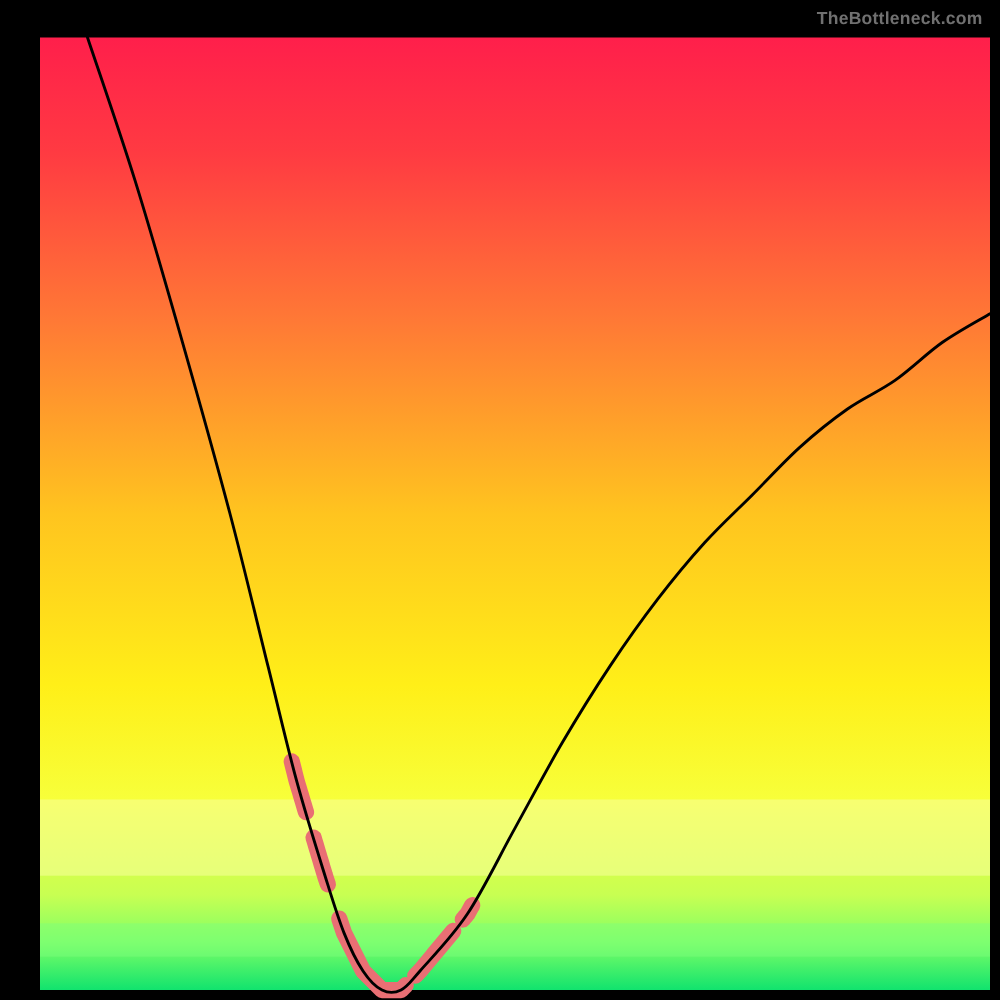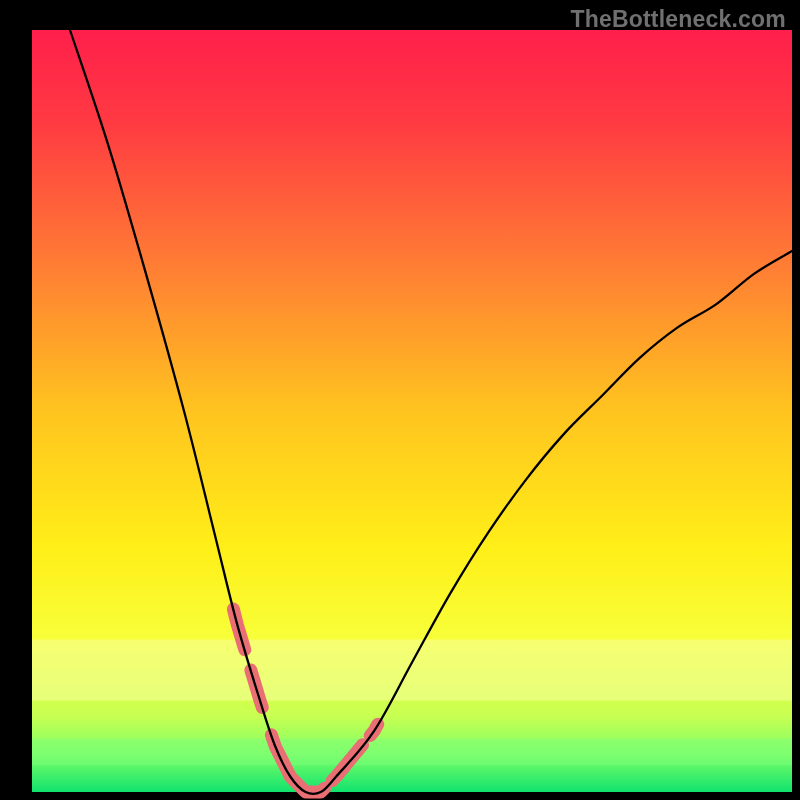--- a/index.html
+++ b/index.html
@@ -17,21 +17,21 @@
     height: 800px;
   }
   svg {
     display: block;
   }
   .watermark {
     position: absolute;
     top: 6px;
     right: 14px;
     color: #707070;
-    font-size: 23px;
+    font-size: 14px;
     font-weight: 600;
     letter-spacing: 0.2px;
     user-select: none;
     pointer-events: none;
   }
 </style>
 </head>
 <body>
 
 <div class="canvas-wrap">

